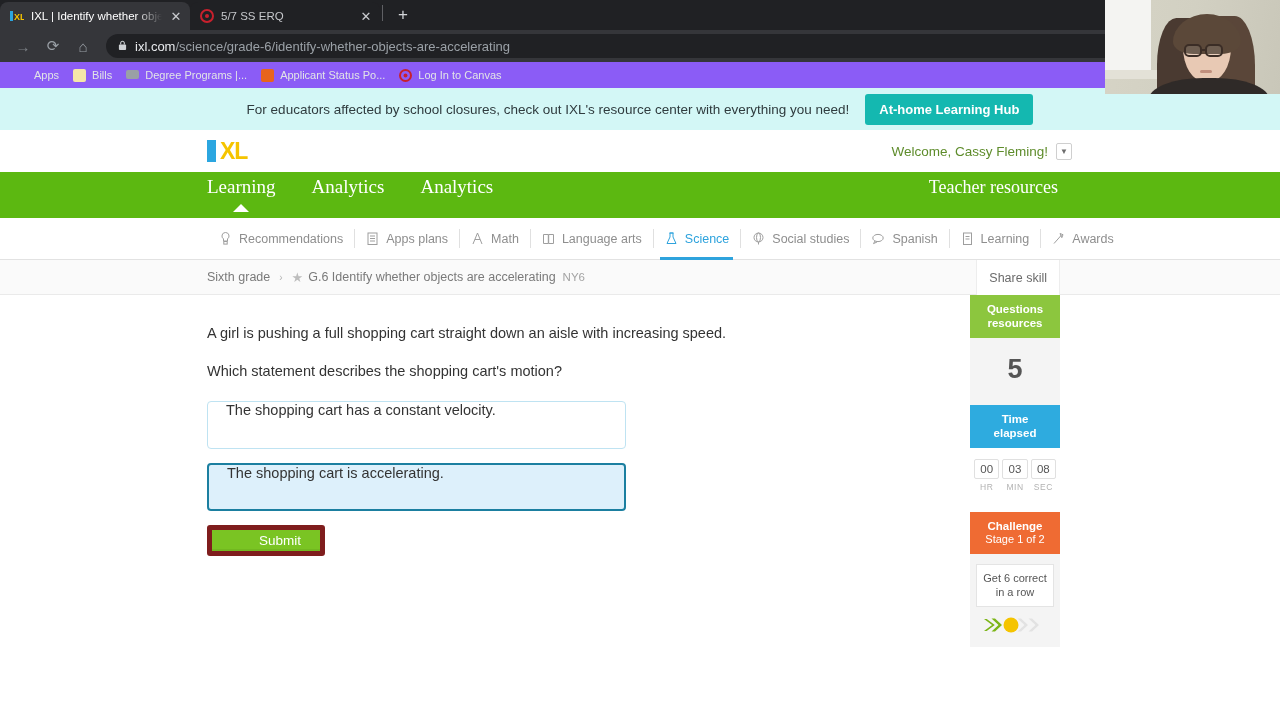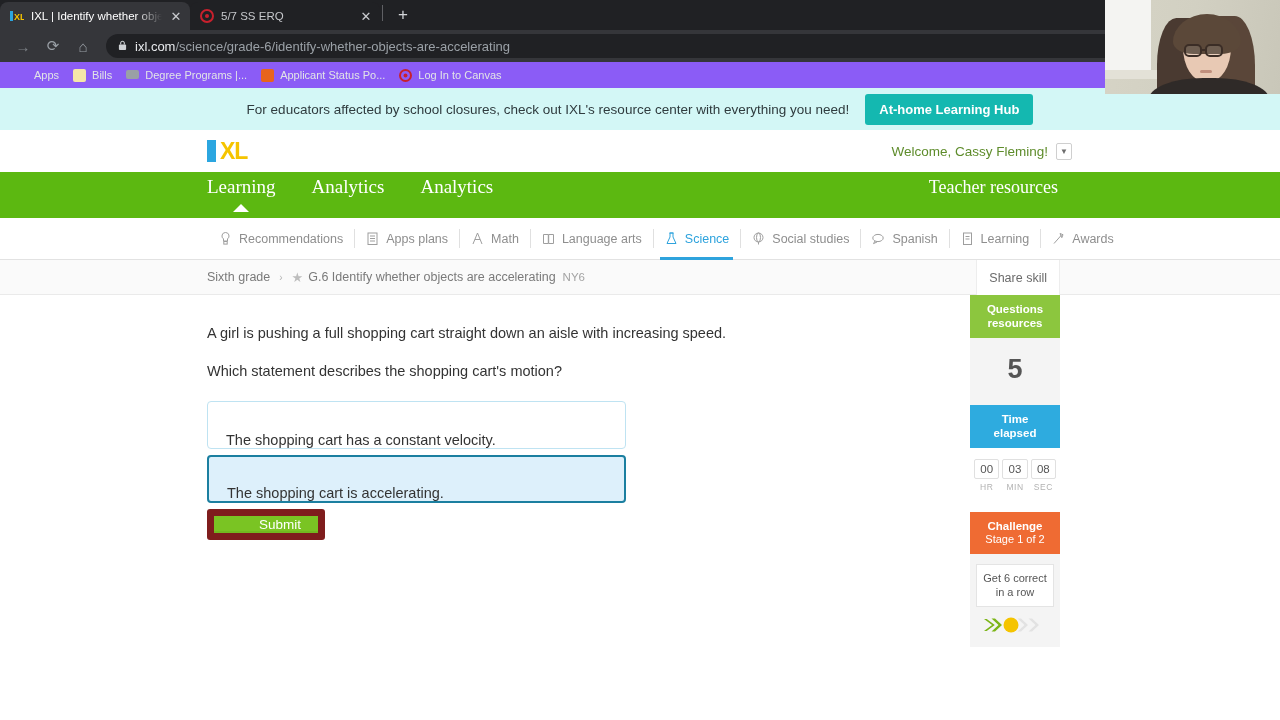--- a/index.html
+++ b/index.html
@@ -168,29 +168,29 @@
     display: flex; align-items: center; padding: 0 12px;
     background: #ffffff; border-left: 1px solid #ededed; border-right: 1px solid #ededed;
     font-size: 12.5px; color: #6b6b6b;
   }
 
   
   .content { position: relative; height: 425px; background: #ffffff; }
   .qwrap { padding: 30px 0 0 207px; width: 760px; }
   .qline { font-size: 14.5px; color: #333333; margin-bottom: 22px; }
   .choice {
-    width: 419px; min-height: 48px; display: flex; align-items: flex-end;
-    padding: 0 18px; margin-bottom: 6px; border-radius: 4px; font-size: 14.5px;
+    width: 419px; min-height: 48px; display: flex; align-items: flex-start;
+    padding: 0 18px; margin-bottom: 14px; border-radius: 4px; font-size: 14.5px;
     color: #333333;
   }
   .choice.unselected { border: 1px solid #bfe3f2; background: #ffffff; }
   .choice.selected { border: 2px solid #1b7fa0; background: #ddf0fb; }
   .submit-btn {
     width: 118px; height: 31px; background: #7ac423;
-    border: 7px solid #7f1d1d; border-radius: 3px; color: #ffffff;
+    border: 5px solid #7f1d1d; border-radius: 3px; color: #ffffff;
     font-size: 13.5px; display: flex; align-items: center; justify-content: center;
     box-shadow: inset 0 -2px 0 rgba(0,0,0,0.06);
     padding-left: 28px;
   }
 
   
   .panel {
     position: absolute; right: 220px; top: 0; width: 90px;
   }
   .p-head {

